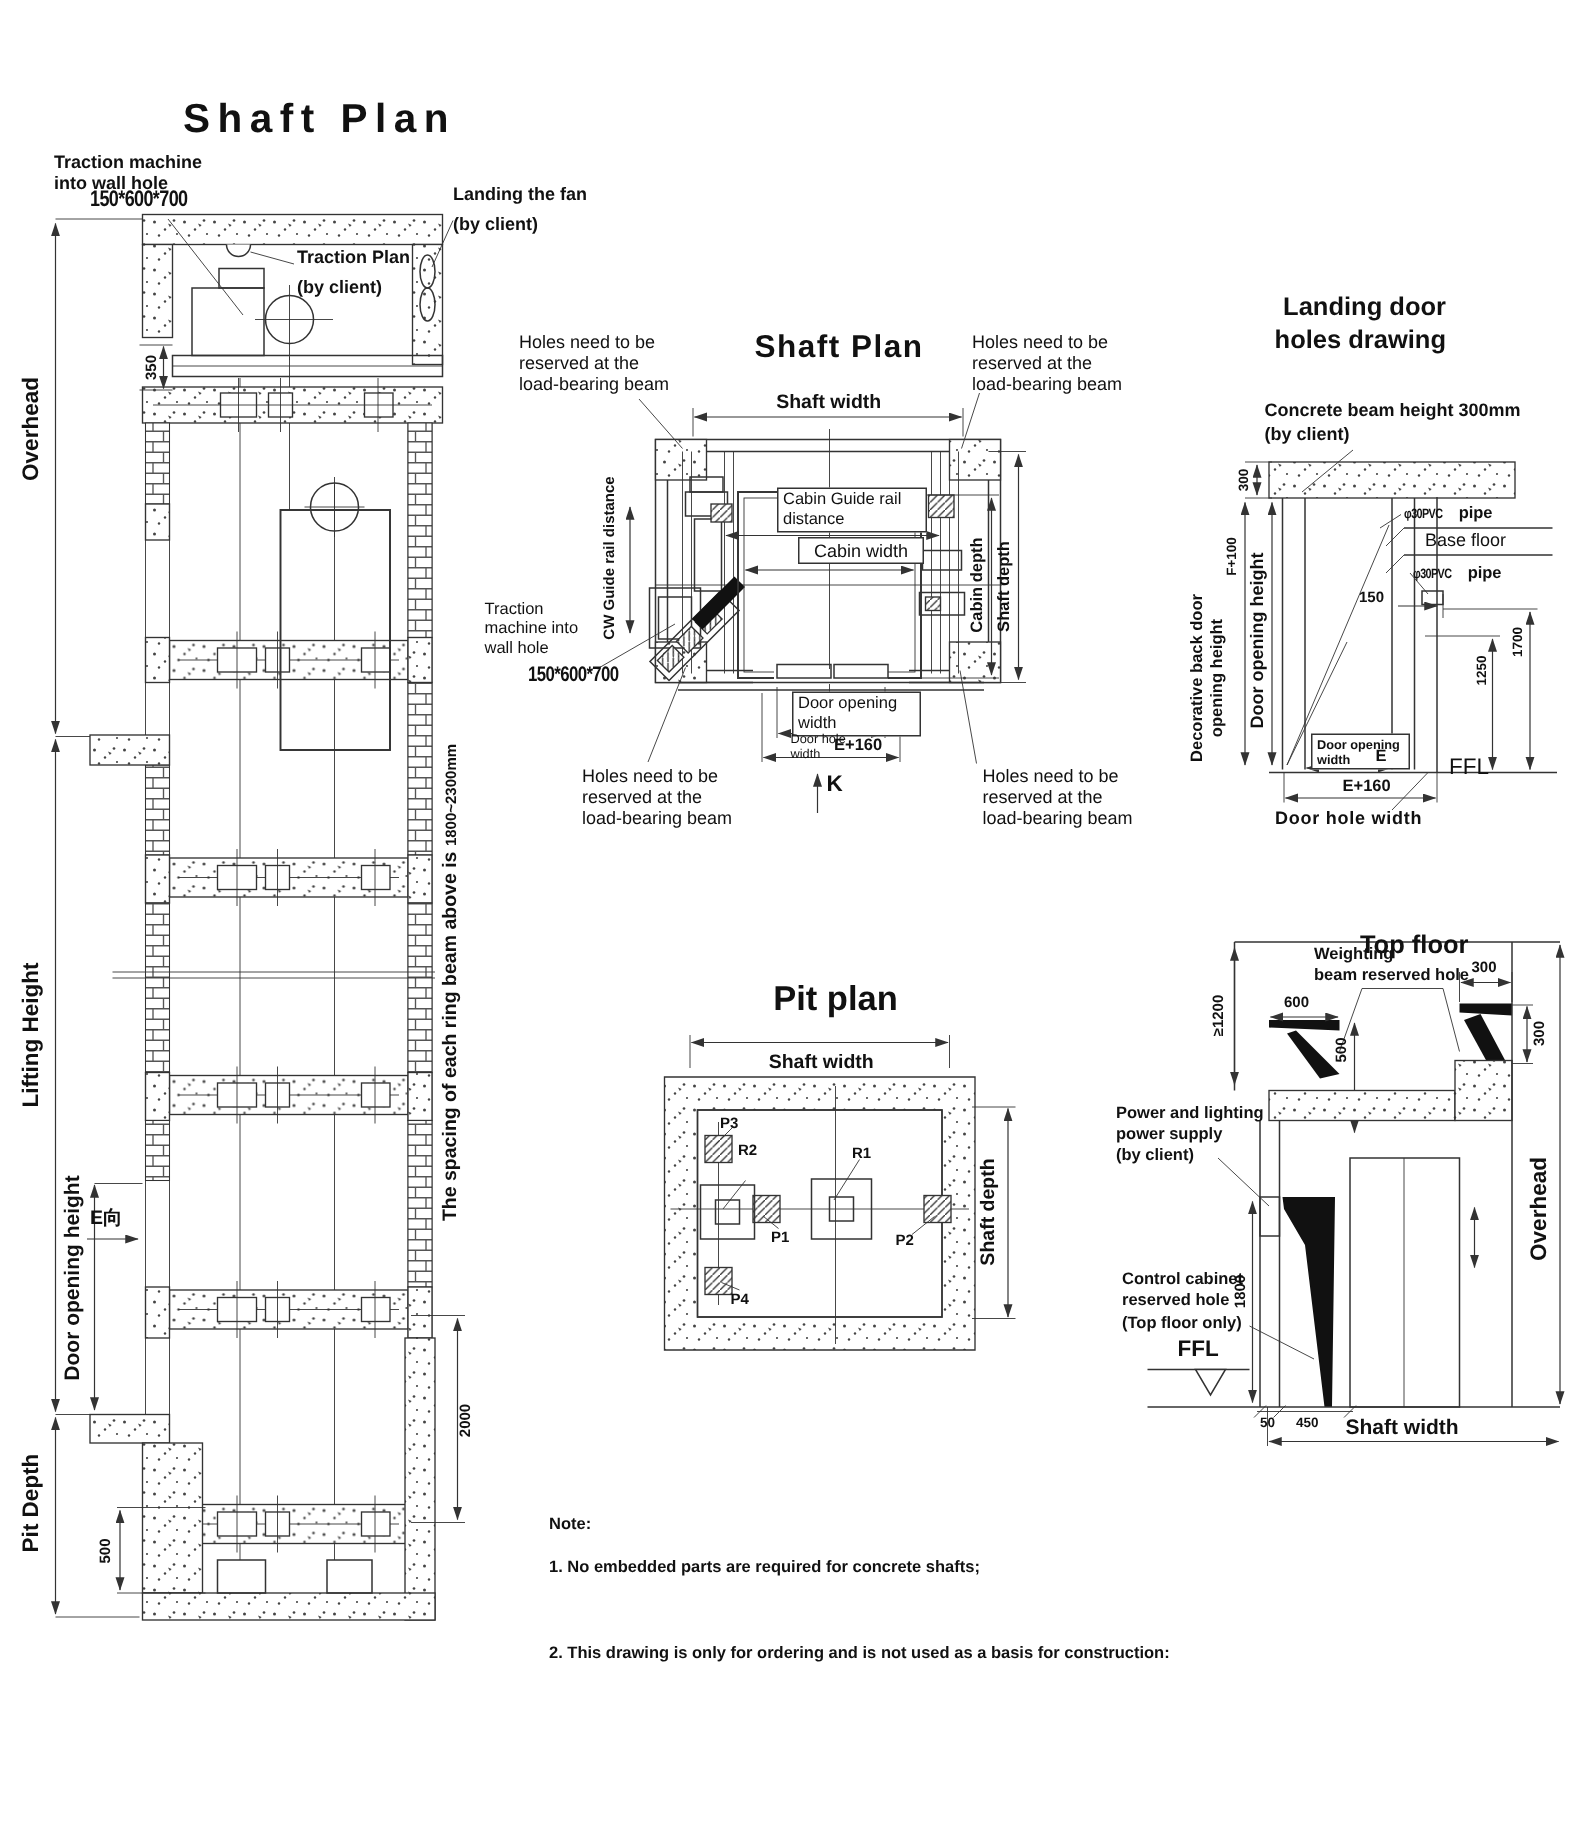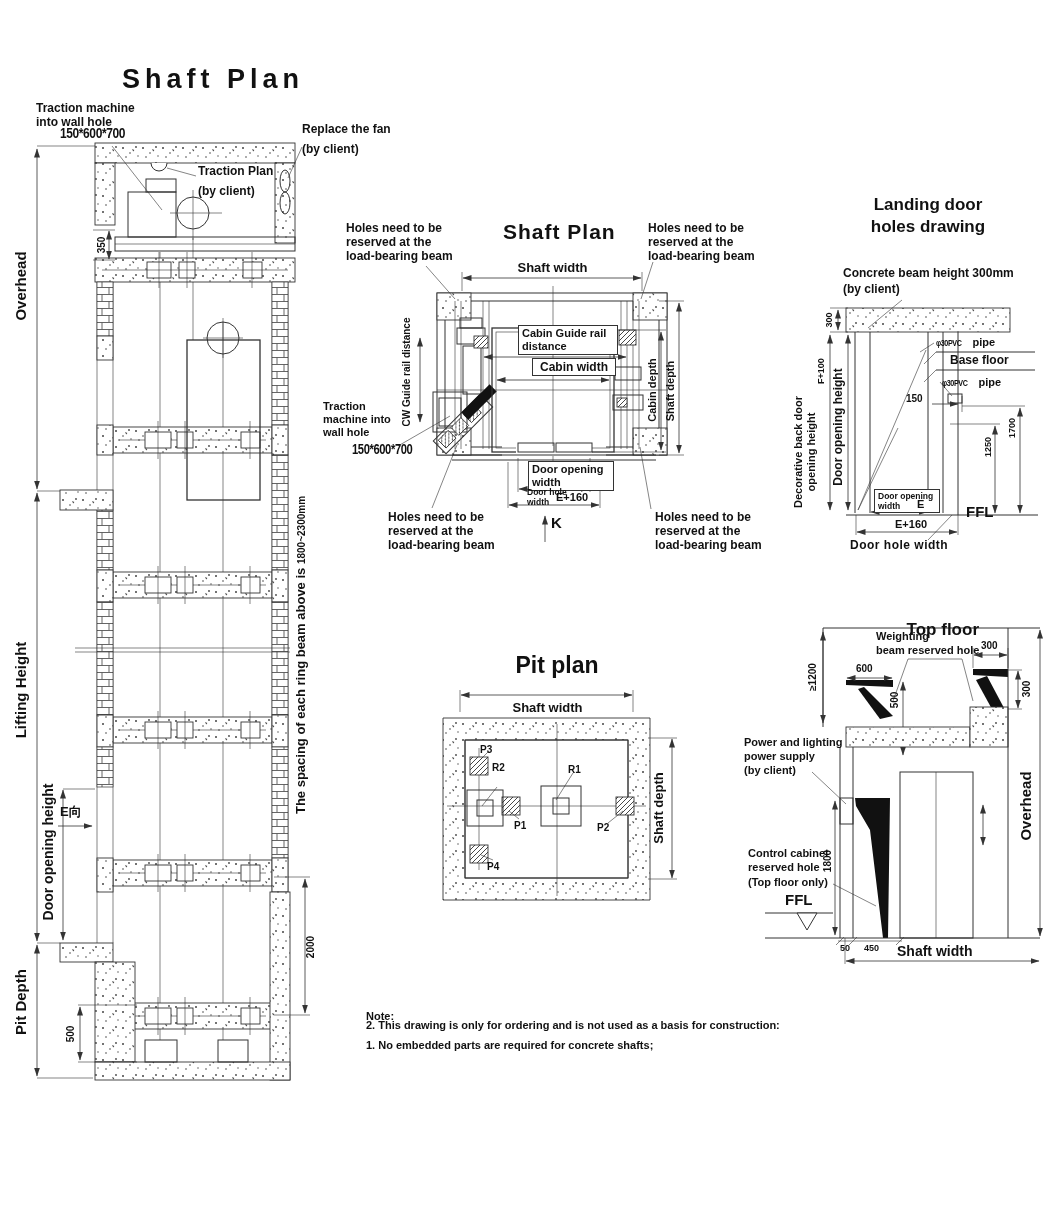--- a/index.html
+++ b/index.html
@@ -1,20 +1,20 @@
 <!DOCTYPE html>
 <html><head>
 <meta charset="utf-8">
 <style>
   html,body{margin:0;padding:0;background:#fff;}
   #canvas{position:relative;width:1060px;height:1224px;background:#fff;overflow:hidden;
           font-family:"Liberation Sans",sans-serif;color:#111;}
   #art{position:absolute;left:0;top:0;}
   .lbl{position:absolute;font-weight:bold;color:#111;white-space:pre-line;line-height:1.18;}
-  .reg{font-weight:bold;}
+  .reg{font-weight:normal;}
   .vlab{position:absolute;font-weight:bold;color:#111;white-space:pre-line;text-align:center;
         transform:translate(-50%,-50%) rotate(-90deg);line-height:1.15;}
   .box{background:#fff;border:1px solid #333;padding:1px 3px;}
   .cond{display:inline-block;transform:scaleX(.8);transform-origin:0 60%;letter-spacing:-.5px;}
   .t-big{font-size:27px;letter-spacing:5px;}
   .t-med{font-size:21px;letter-spacing:1px;}
   .t-pit{font-size:23px;}
   .t-sec{font-size:17px;}
   .s15{font-size:15px;} .s14{font-size:14px;} .s13{font-size:13px;} .s12{font-size:12px;}
   .s11{font-size:11px;} .s10{font-size:10px;} .s9{font-size:9px;} .s8{font-size:8.5px;}
@@ -285,21 +285,21 @@
     <path d="M845 938V964" class="thin"></path>
     <line x1="846" y1="961" x2="1039" y2="961" class="dim" marker-start="url(#ar)" marker-end="url(#ar)"></line>
     <line x1="1040" y1="630" x2="1040" y2="936" class="dim" marker-start="url(#ar)" marker-end="url(#ar)"></line>
   </g>
 </svg>
 
 <div class="lbl t-big" style="left:122px;top:64px">Shaft Plan</div>
 <div class="lbl s12" style="left:36px;top:101px">Traction machine
 into wall hole</div>
 <div class="lbl s15 cond" style="left:60px;top:124px">150*600*700</div>
-<div class="lbl s12" style="left:302px;top:124px;line-height:.85">Replace the fan
+<div class="lbl s12" style="left:302px;top:124px;line-height:.85">Landing the fan
 
 (by client)</div>
 <div class="lbl s12" style="left:198px;top:166px;line-height:.85">Traction Plan
 
 (by client)</div>
 <div class="vlab s10" style="left:102px;top:245px">350</div>
 <div class="vlab s15" style="left:21px;top:286px">Overhead</div>
 <div class="vlab s15" style="left:21px;top:690px">Lifting Height</div>
 <div class="vlab s14" style="left:48px;top:852px">Door opening height</div>
 <div class="lbl s13" style="left:60px;top:804px">E向</div>
@@ -342,21 +342,21 @@
 <div class="lbl t-pit" style="left:497px;top:652px;width:120px;text-align:center">Pit plan</div>
 <div class="lbl s13" style="left:500px;top:700px;width:95px;text-align:center">Shaft width</div>
 <div class="vlab s13" style="left:659px;top:808px">Shaft depth</div>
 <div class="lbl s10" style="left:480px;top:744px">P3</div>
 <div class="lbl s10" style="left:492px;top:762px">R2</div>
 <div class="lbl s10" style="left:568px;top:764px">R1</div>
 <div class="lbl s10" style="left:514px;top:820px">P1</div>
 <div class="lbl s10" style="left:597px;top:822px">P2</div>
 <div class="lbl s10" style="left:487px;top:861px">P4</div>
 
-<div class="lbl t-sec" style="left:843px;top:194px;width:170px;text-align:center;line-height:1.3">Landing door
+<div class="lbl t-sec" style="left:794px;top:194px;width:170px;text-align:right;line-height:1.3">Landing door
 holes drawing</div>
 <div class="lbl s12" style="left:843px;top:266px;line-height:1.3">Concrete beam height 300mm
 (by client)</div>
 <div class="vlab s9" style="left:829px;top:320px">300</div>
 <div class="vlab s9" style="left:821px;top:371px">F+100</div>
 <div class="vlab s12" style="left:839px;top:427px">Door opening height</div>
 <div class="vlab s11" style="left:805px;top:452px">Decorative back door
 opening height</div>
 <div class="lbl" style="left:936px;top:332px"><span class="s9 cond">φ30PVC</span> <span class="s11">pipe</span></div>
 <div class="lbl s12 reg" style="left:950px;top:353px">Base floor</div>
@@ -387,15 +387,15 @@
 (Top floor only)</div>
 <div class="vlab s10" style="left:828px;top:861px">1800</div>
 <div class="lbl s15" style="left:785px;top:891px">FFL</div>
 <div class="lbl s9" style="left:840px;top:943px">50</div>
 <div class="lbl s9" style="left:864px;top:943px">450</div>
 <div class="lbl s14" style="left:897px;top:943px">Shaft width</div>
 <div class="vlab s15" style="left:1026px;top:806px">Overhead</div>
 
 <div class="lbl s11" style="left:366px;top:1010px">Note:</div>
 <div class="lbl s11" style="left:366px;top:1039px">1. No embedded parts are required for concrete shafts;</div>
-<div class="lbl s11" style="left:366px;top:1019px">2. This drawing is only for ordering and is not used as a basis for construction:</div>
+<div class="lbl s11" style="left:366px;top:1096px">2. This drawing is only for ordering and is not used as a basis for construction:</div>
 
 </div>
 
 </body></html>

